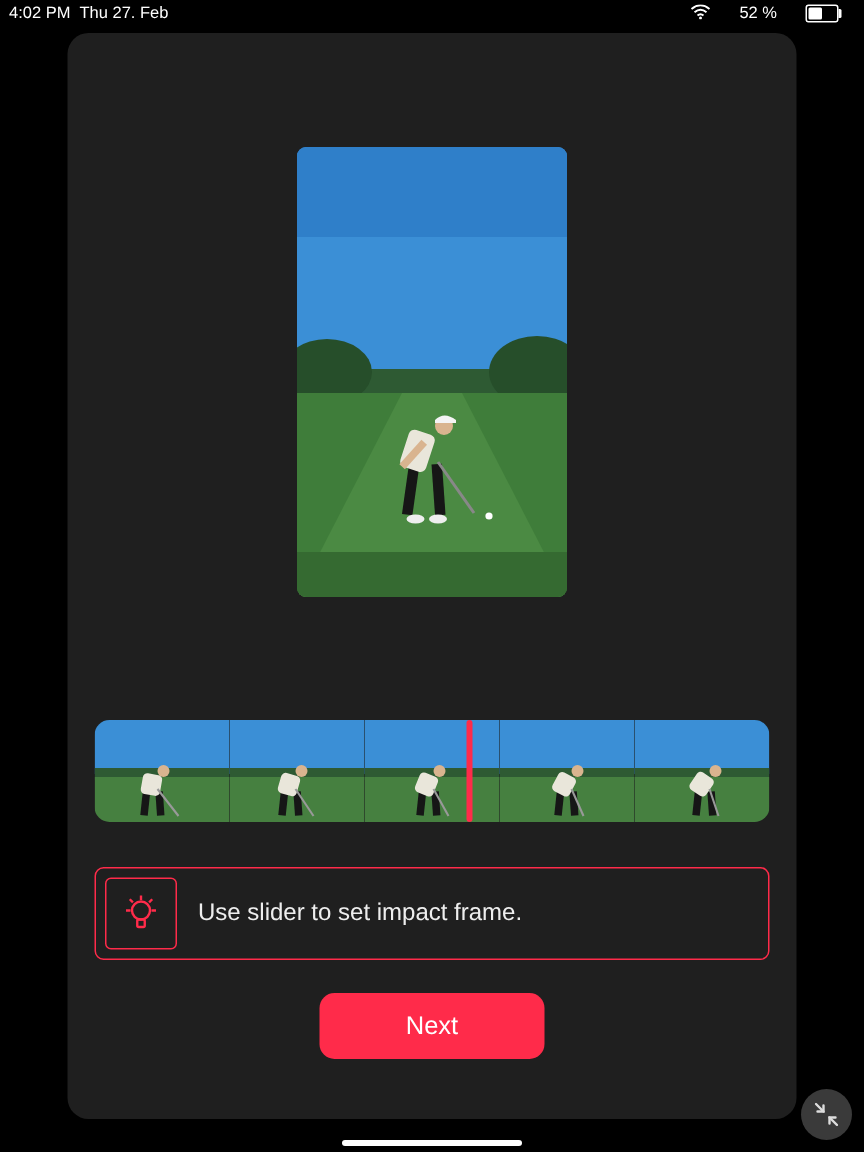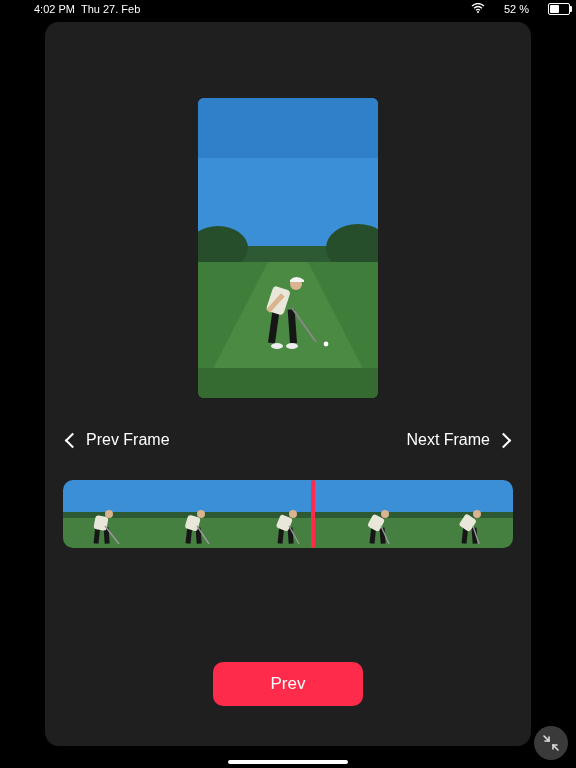--- a/index.html
+++ b/index.html
@@ -9,29 +9,28 @@
     height: 768px;
     background: #000;
     font-family: -apple-system, "Helvetica Neue", Arial, sans-serif;
     color: #fff;
     overflow: hidden;
     position: relative;
   }
   
   .status-bar {
     position: absolute;
-    top: 0; left: 0; right: 0;
+    top: 0; left: 0; right: 11px;
     height: 18px;
     display: flex;
     align-items: center;
     font-size: 11px;
     font-weight: 500;
     padding: 0 6px;
     color: #fff;
-    margin-left: 28px;
   }
   .status-left { display:flex; gap:6px; align-items:center;}
   .status-right { margin-left:auto; display:flex; gap:19px; align-items:center;}
   .battery {
     width: 20px; height: 10px;
     border: 1px solid #fff;
     border-radius: 2px;
     position: relative;
     display:inline-block;
   }
@@ -243,30 +242,20 @@
 
         <rect x="4" y="6" width="5" height="22" fill="#d9b48f" transform="rotate(42)"></rect>
 
         <line x1="10" y1="22" x2="34" y2="56" stroke="#888" stroke-width="2"></line>
       </g>
 
       <circle cx="128" cy="246" r="2.4" fill="#fff"></circle>
     </svg>
   </div>
 
-  <div class="frame-nav">
-    <button>
-      <span class="chev left"></span>
-      <span>Prev Frame</span>
-    </button>
-    <button>
-      <span>Next Frame</span>
-      <span class="chev right"></span>
-    </button>
-  </div>
 
   <div class="filmstrip" id="filmstrip">
 
     <div class="thumb">
         <svg viewBox="0 0 90 68" preserveAspectRatio="xMidYMid slice">
           <rect x="0" y="0" width="90" height="36" fill="#3b8fd6"></rect>
           <rect x="0" y="32" width="90" height="8" fill="#2e5a33"></rect>
           <rect x="0" y="38" width="90" height="30" fill="#468040"></rect>
           <g transform="translate(38 40)">
             <rect x="-5" y="8" width="5" height="16" fill="#161616" transform="rotate(6)"></rect>
@@ -329,22 +318,36 @@
             <rect x="2" y="8" width="5" height="16" fill="#161616" transform="rotate(-4)"></rect>
             <rect x="-6" y="-4" width="13" height="14" rx="3" fill="#e9e6da" transform="rotate(34)"></rect>
             <circle cx="8" cy="-6" r="4" fill="#d9b48f"></circle>
             <line x1="4" y1="6" x2="10" y2="24" stroke="#999" stroke-width="1.4"></line>
           </g>
         </svg>
       </div>
       <div class="playhead" id="playhead" style="left: 55%;"></div>
   </div>
 
-
-  <button class="primary-btn">Prev</button>
+  <div class="hint">
+    <div class="hint-icon-box">
+      <svg width="26" height="26" viewBox="0 0 26 26">
+        <circle cx="13" cy="11" r="6" fill="none" stroke="#ff2b4a" stroke-width="1.6"></circle>
+        <line x1="13" y1="1" x2="13" y2="4" stroke="#ff2b4a" stroke-width="1.6"></line>
+        <line x1="3" y1="11" x2="6" y2="11" stroke="#ff2b4a" stroke-width="1.6"></line>
+        <line x1="20" y1="11" x2="23" y2="11" stroke="#ff2b4a" stroke-width="1.6"></line>
+        <line x1="5.5" y1="3.5" x2="7.6" y2="5.6" stroke="#ff2b4a" stroke-width="1.6"></line>
+        <line x1="20.5" y1="3.5" x2="18.4" y2="5.6" stroke="#ff2b4a" stroke-width="1.6"></line>
+        <rect x="10.5" y="17" width="5" height="5" rx="1" fill="none" stroke="#ff2b4a" stroke-width="1.6"></rect>
+      </svg>
+    </div>
+    <div class="hint-text">Use slider to set impact frame.</div>
+  </div>
+
+  <button class="primary-btn">Next</button>
 
 </div>
 
 <button class="fab">
   <svg width="16" height="16" viewBox="0 0 16 16">
     <g stroke="#ddd" stroke-width="1.6" fill="none" stroke-linecap="round">
       <polyline points="6,2 6,6 2,6"></polyline>
       <line x1="6" y1="6" x2="1" y2="1"></line>
       <polyline points="10,14 10,10 14,10"></polyline>
       <line x1="10" y1="10" x2="15" y2="15"></line>

